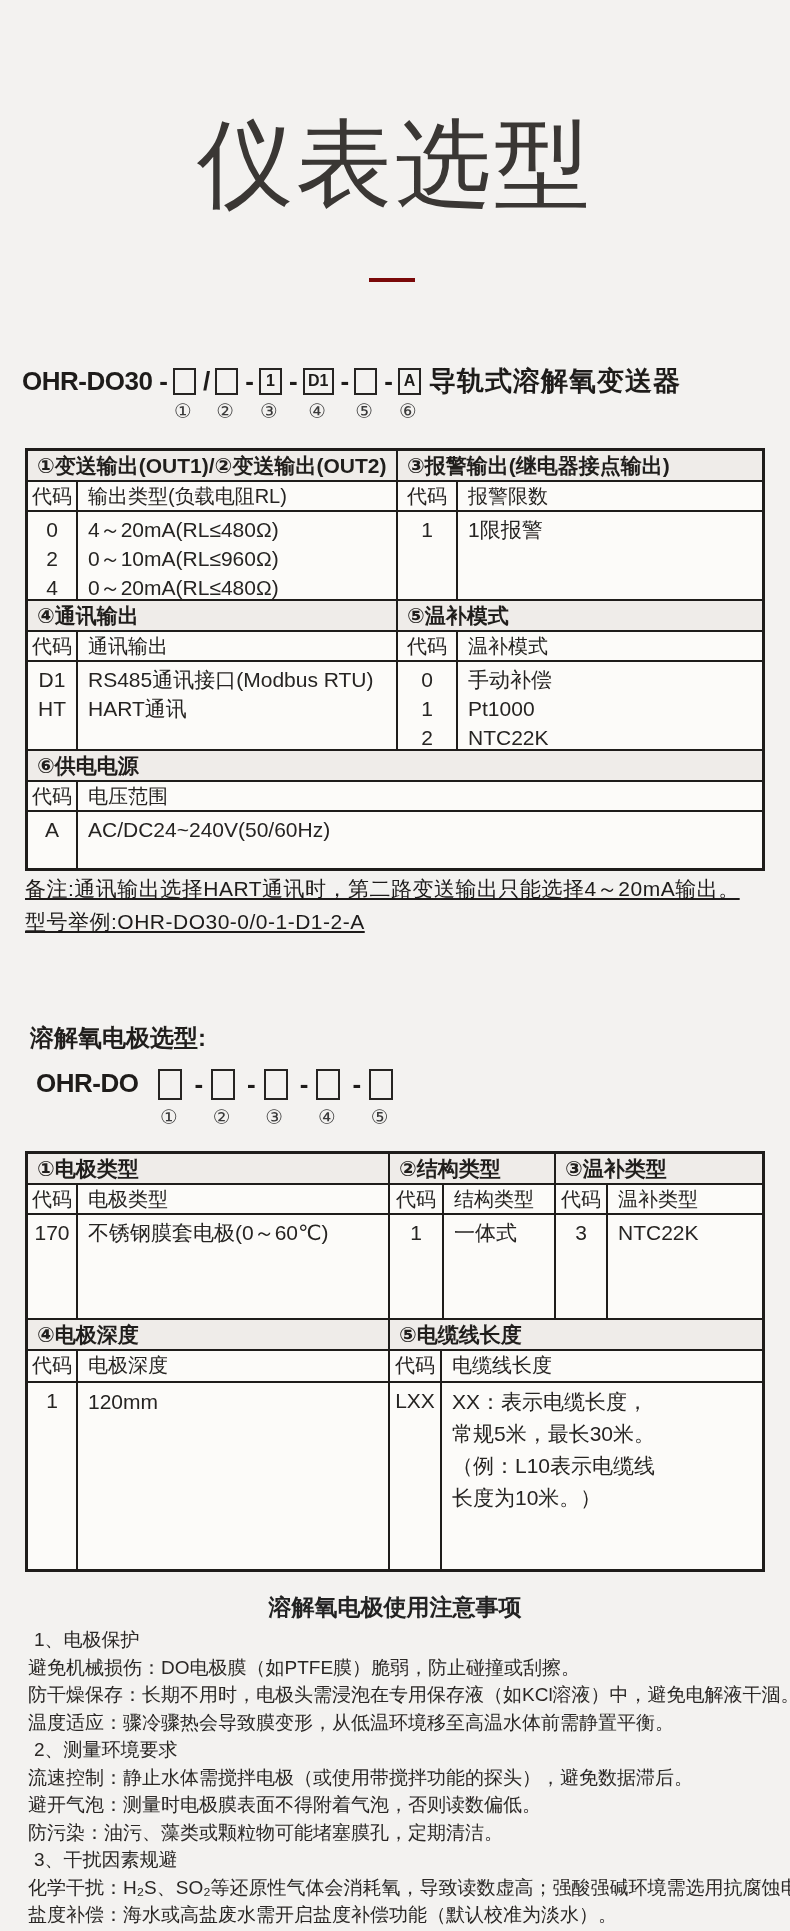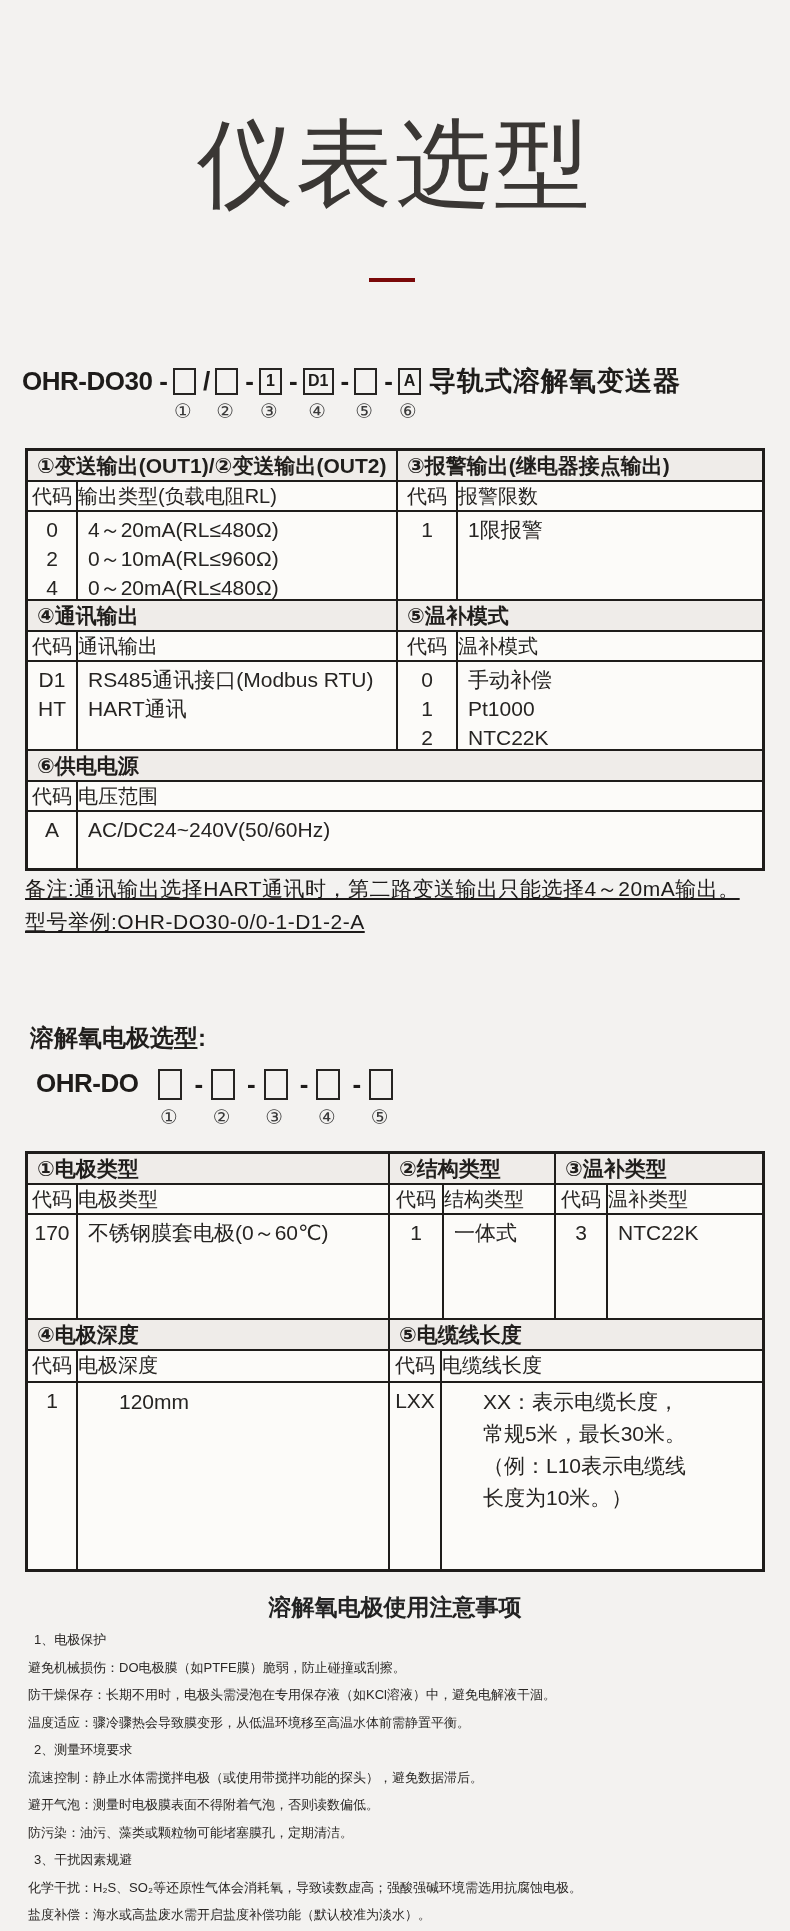--- a/index.html
+++ b/index.html
@@ -40,46 +40,46 @@
   #t2{top:1151px;}
   .band{display:flex;border-bottom:2px solid #1f1d1b;}
   .band:last-child{border-bottom:none;}
   .sec{box-sizing:border-box;border-right:2px solid #1f1d1b;display:flex;flex-direction:column;}
   .sec:last-child{border-right:none;}
   .sec-header{box-sizing:border-box;height:31px;line-height:29px;padding:0 6px 1px 9px;
               background:#efece9;border-bottom:2px solid #1f1d1b;font-weight:700;font-size:21px;
               color:#201e1c;white-space:nowrap;overflow:hidden;}
   .sec-sub{display:flex;box-sizing:border-box;height:30px;border-bottom:2px solid #1f1d1b;font-size:20px;}
   .sub-code{box-sizing:border-box;width:50px;border-right:2px solid #1f1d1b;text-align:center;line-height:28px;}
-  .sub-label{flex:1;line-height:28px;white-space:nowrap;overflow:hidden;}
+  .sub-label{flex:1;padding-left:10px;line-height:28px;white-space:nowrap;overflow:hidden;}
   .sec-body{display:flex;}
   .body-codes{box-sizing:border-box;width:50px;border-right:2px solid #1f1d1b;text-align:center;padding-top:3px;}
   .body-vals{flex:1;padding:3px 0 0 10px;overflow:hidden;}
   .body-codes div,.body-vals div{line-height:29px;font-size:21px;white-space:nowrap;}
   .w60 .sub-code,.w60 .body-codes{width:60px;}
   .w54 .sub-code,.w54 .body-codes{width:54px;}
   .w52 .sub-code,.w52 .body-codes{width:52px;}
   .h87{height:87px;}
   .h56{height:56px;}
   .h103{height:103px;}
   .h186{height:186px;}
   #t2 .band-b .sec-sub{height:32px;}
-  #t2 .band-b .body-vals div{line-height:32px;margin-left:31px;}
+  #t2 .band-b .body-vals div{line-height:32px;}
 
   
   .note-block{position:absolute;left:25px;top:872px;font-size:21px;color:#1d1b1a;text-decoration:underline;}
   .note-block div{line-height:33px;letter-spacing:0.5px;white-space:nowrap;}
 
   
   .e-heading{position:absolute;left:30px;top:1022px;font-size:24px;font-weight:700;color:#201e1c;}
 
   
   .notes-title{position:absolute;top:1592px;left:0;width:790px;text-align:center;
                font-size:23px;font-weight:700;color:#222;}
-  .notes-body{position:absolute;top:1626px;left:0;width:790px;font-size:13px;color:#2a2725;}
+  .notes-body{position:absolute;top:1626px;left:0;width:790px;font-size:19px;color:#2a2725;}
   .notes-body div{line-height:27.5px;padding-left:28px;white-space:nowrap;}
   .notes-body .num-line{padding-left:34px;}
 </style>
 </head>
 <body>
 
 <div class="page">
 
   <h1 class="main-title">仪表选型</h1>
   <div class="title-dash"></div>

